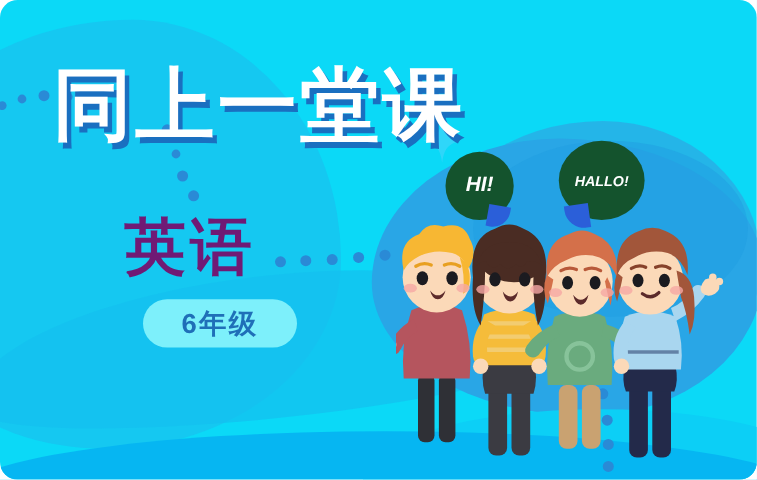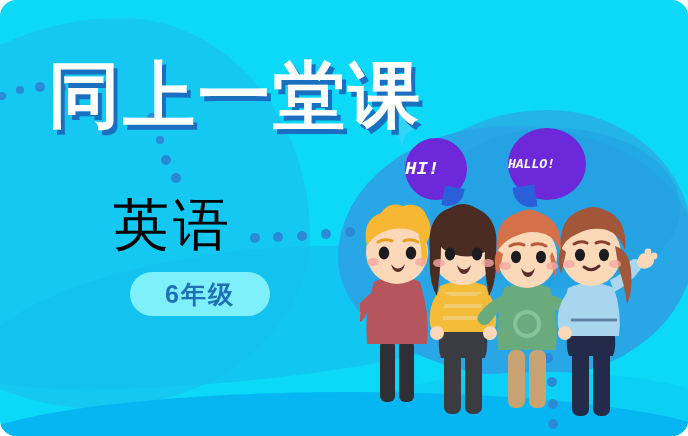--- a/index.html
+++ b/index.html
@@ -91,23 +91,23 @@
     letter-spacing: 3px;
     color: #ffffff;
     text-shadow: 4px 5px 0 #1a6fc0;
     white-space: nowrap;
     font-family: "Liberation Sans", "DejaVu Sans", sans-serif;
   }
   .title-sub {
     position: absolute;
     left: 113px; top: 188px;
     font-size: 56px;
-    font-weight: 400;
+    font-weight: 700;
     letter-spacing: 4px;
-    color: #000000;
+    color: #701a75;
     white-space: nowrap;
     font-family: "Liberation Sans", "DejaVu Sans", sans-serif;
   }
   .grade-badge {
     position: absolute;
     left: 130px; top: 272px;
     width: 140px; height: 44px;
     border-radius: 22px;
     background: #7df0fb;
     display: flex;
@@ -117,28 +117,28 @@
     font-weight: 700;
     color: #1f6fb8;
     letter-spacing: 2px;
     font-family: "Liberation Sans", "DejaVu Sans", sans-serif;
   }
 
   
   .bubble {
     position: absolute;
     border-radius: 50%;
-    background: #6d28d9;
+    background: #14532d;
     display: flex;
     align-items: center;
-    justify-content: flex-start;
+    justify-content: center;
     color: #ffffff;
     font-weight: 700;
     font-style: italic;
-    font-family: Liberation Mono, monospace;
+    font-family: Liberation Sans, sans-serif;
   }
   .bubble.hi {
     left: 405px; top: 138px;
     width: 62px; height: 62px;
     font-size: 19px;
   }
   .bubble.hi::after {
     content: "";
     position: absolute;
     right: 4px; bottom: -7px;

